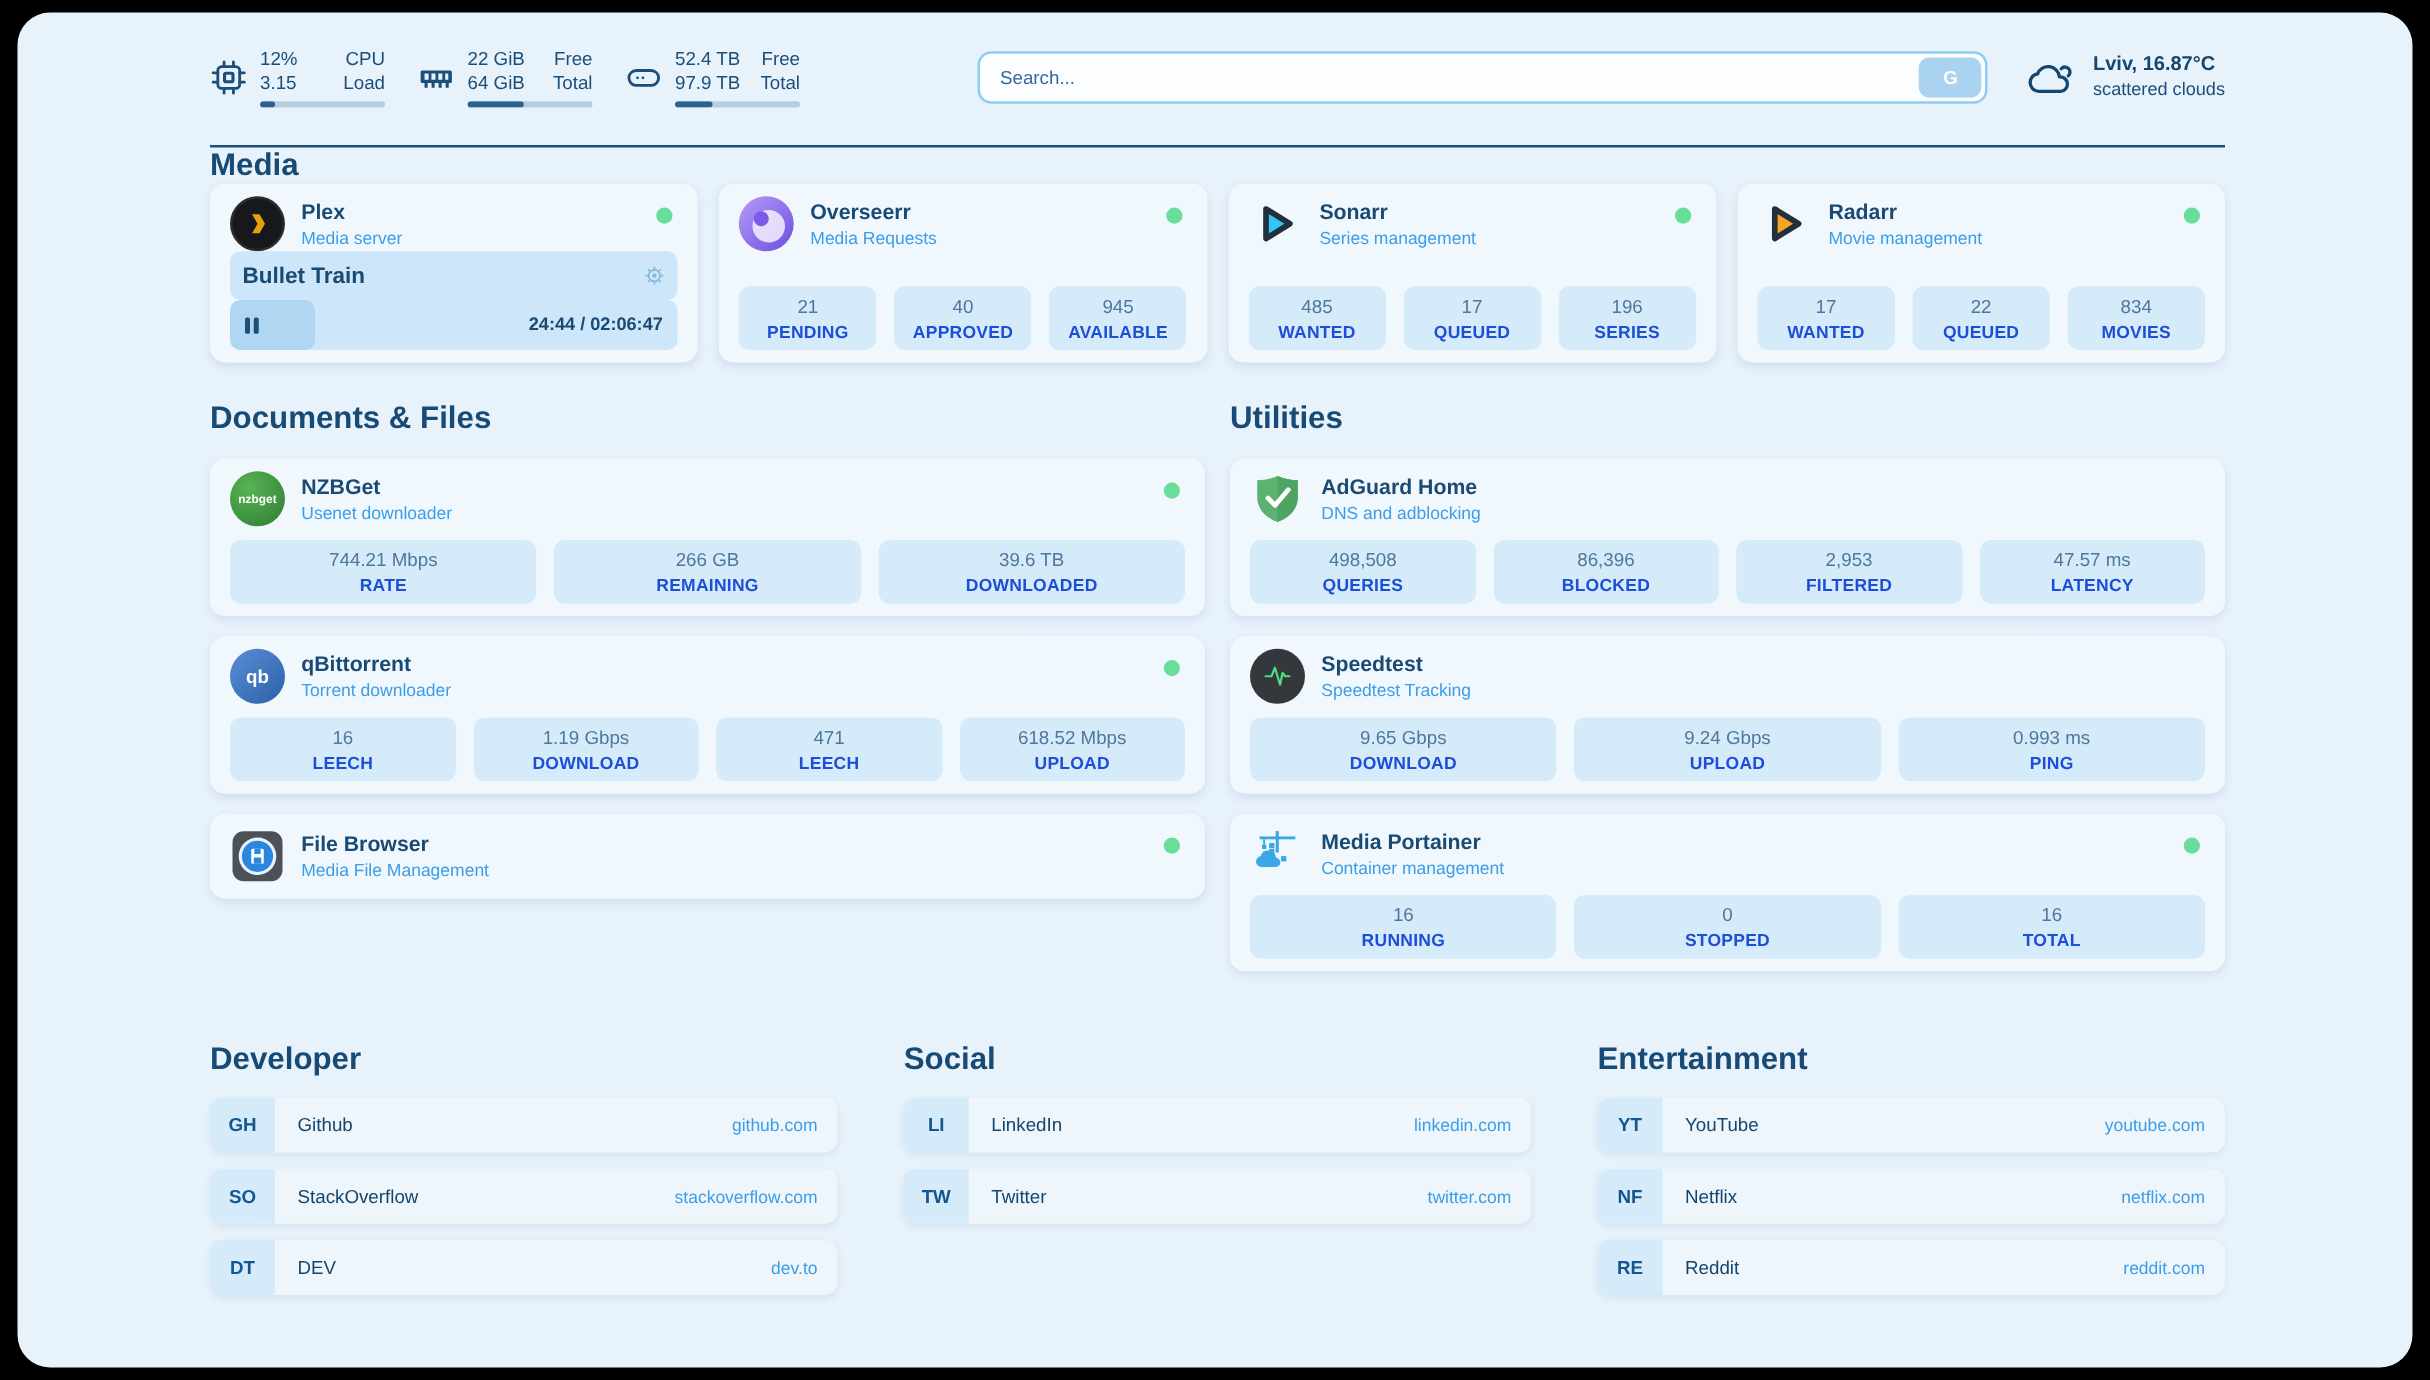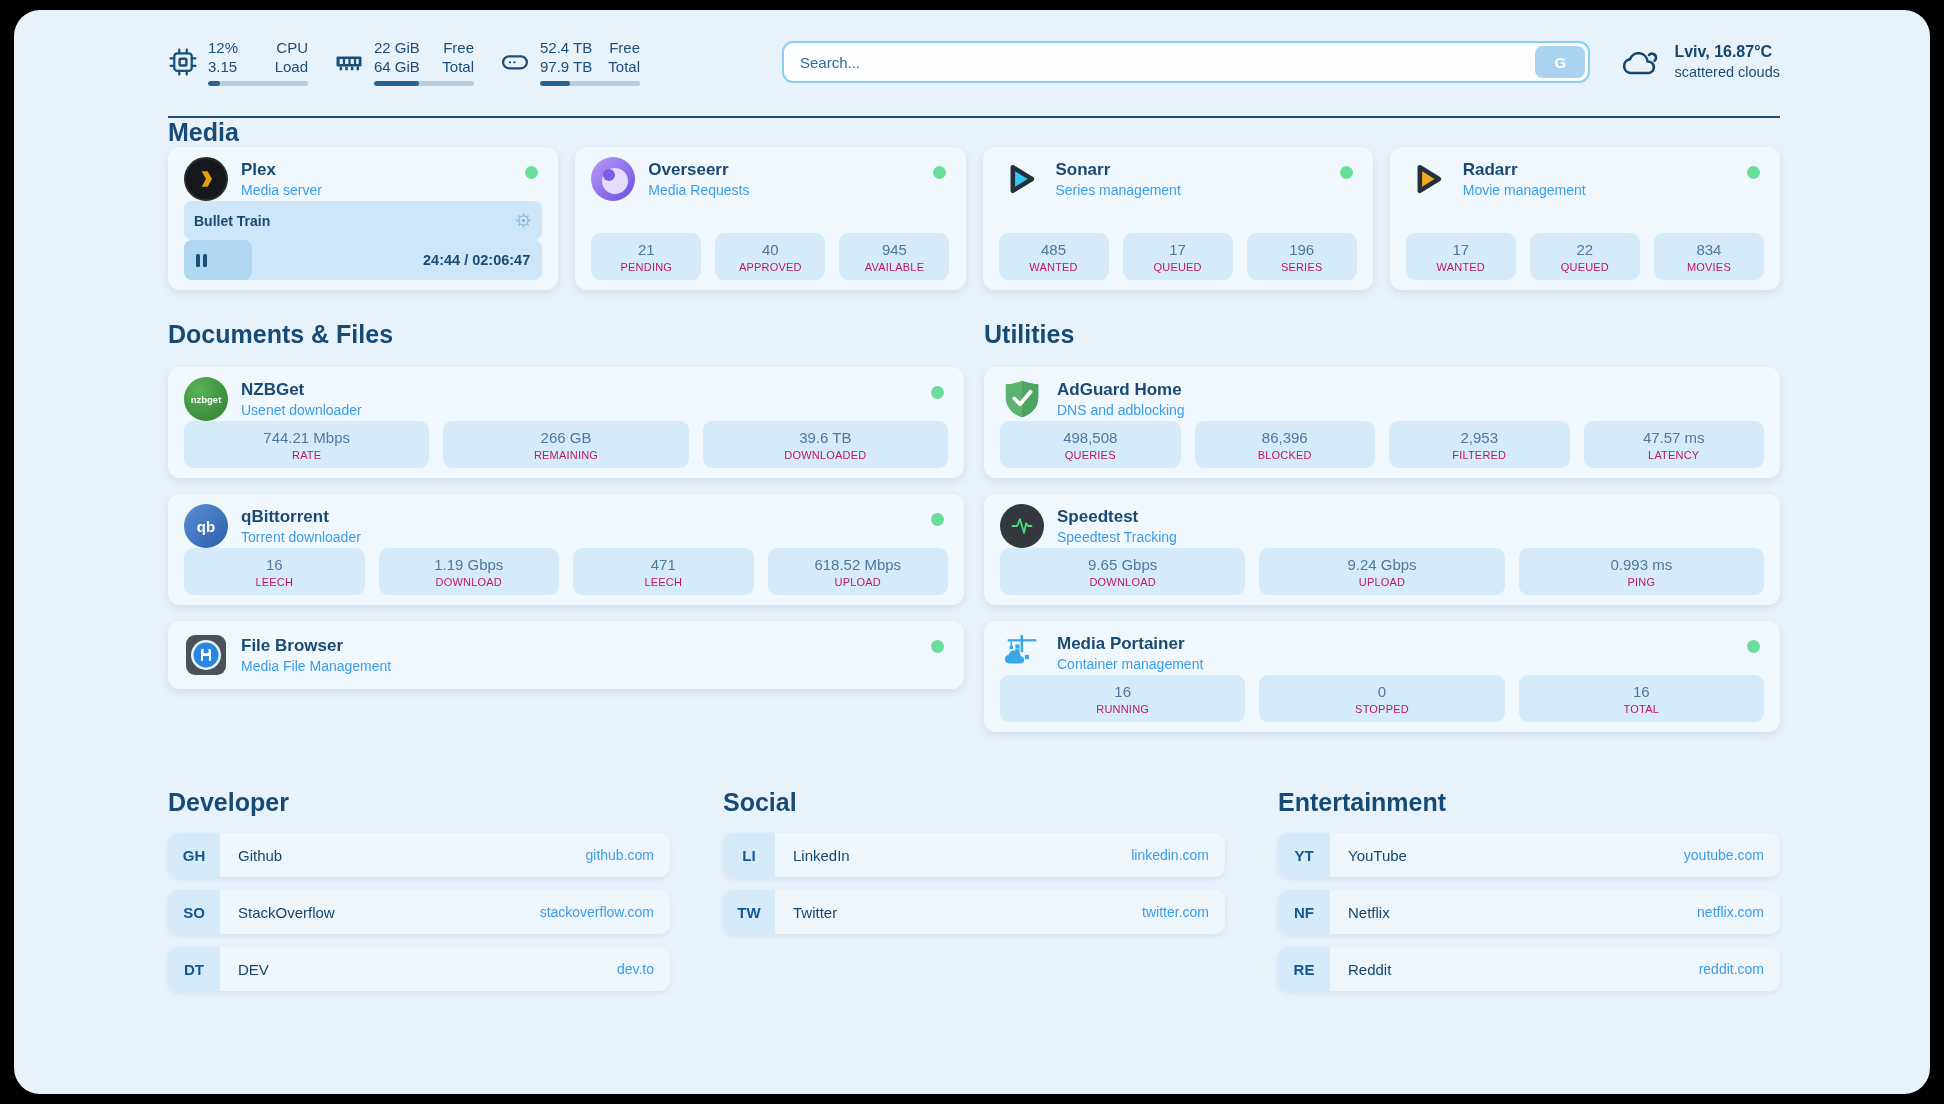--- a/index.html
+++ b/index.html
@@ -53,32 +53,32 @@
   .card {
     background:#f0f8fd; border-radius:12px; padding:10px 16px; position:relative;
     box-shadow:0 3px 8px rgba(100,140,180,.18); cursor:pointer;
   }
   .card-head { display:flex; align-items:center; gap:13px; }
   .app-icon { width:44px; height:44px; flex:none; display:flex; align-items:center; justify-content:center; border-radius:50%; }
   .app-name { font-size:17px; font-weight:600; color:#1a4a73; }
   .app-sub  { font-size:14px; color:#3b9de8; font-weight:500; margin-top:2px; }
   .dot { position:absolute; top:19px; right:20px; width:13px; height:13px; border-radius:50%; background:#69de9b; }
 
-  .stats-row { display:flex; gap:14px; margin-top:0; }
+  .stats-row { display:flex; gap:14px; margin-top:11px; }
   .stat { flex:1; background:#d6ebfa; border-radius:9px; padding:7px 8px; text-align:center; }
   .stat-value { font-size:15px; color:#50779c; font-weight:500; line-height:19px; }
-  .stat-label { font-size:11px; color:#be185d; font-weight:400; margin-top:2px; letter-spacing:.2px; }
+  .stat-label { font-size:14px; color:#1d4ed8; font-weight:700; margin-top:2px; letter-spacing:.2px; }
 
   .media-grid { display:grid; grid-template-columns:repeat(4,1fr); gap:17px; }
   .media-grid .card { display:flex; flex-direction:column; justify-content:space-between; min-height:126px; }
 
   
   .np-row {
     background:#cde6f9; border-radius:8px; height:39px; display:flex;
-    align-items:center; padding:0 10px; font-size:14px; font-weight:600; color:#1a4a73;
+    align-items:center; padding:0 10px; font-size:18px; font-weight:600; color:#1a4a73;
   }
   .np-gear { margin-left:auto; display:flex; }
   .progress-row {
     background:#cde6f9; border-radius:8px; height:40px; position:relative;
     overflow:hidden; display:flex; align-items:center;
   }
   .progress-fill { position:absolute; left:0; top:0; bottom:0; background:#b0d7f1; border-radius:8px; }
   .pause { position:relative; display:flex; gap:3.5px; margin-left:12px; }
   .pause i { display:block; width:3.5px; height:13px; background:#1b4e79; border-radius:1.5px; }
   .np-time { margin-left:auto; margin-right:12px; font-size:14.5px; font-weight:700; color:#1a4a73; position:relative; }

